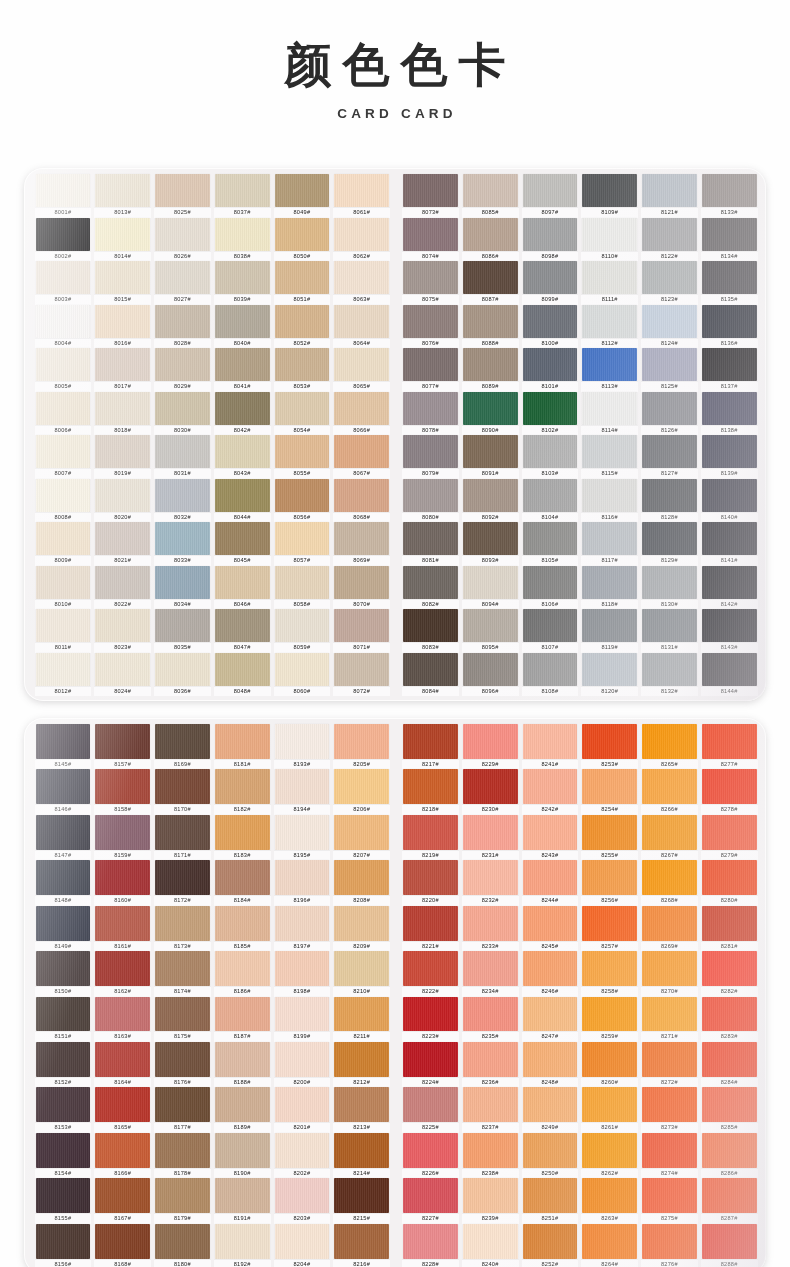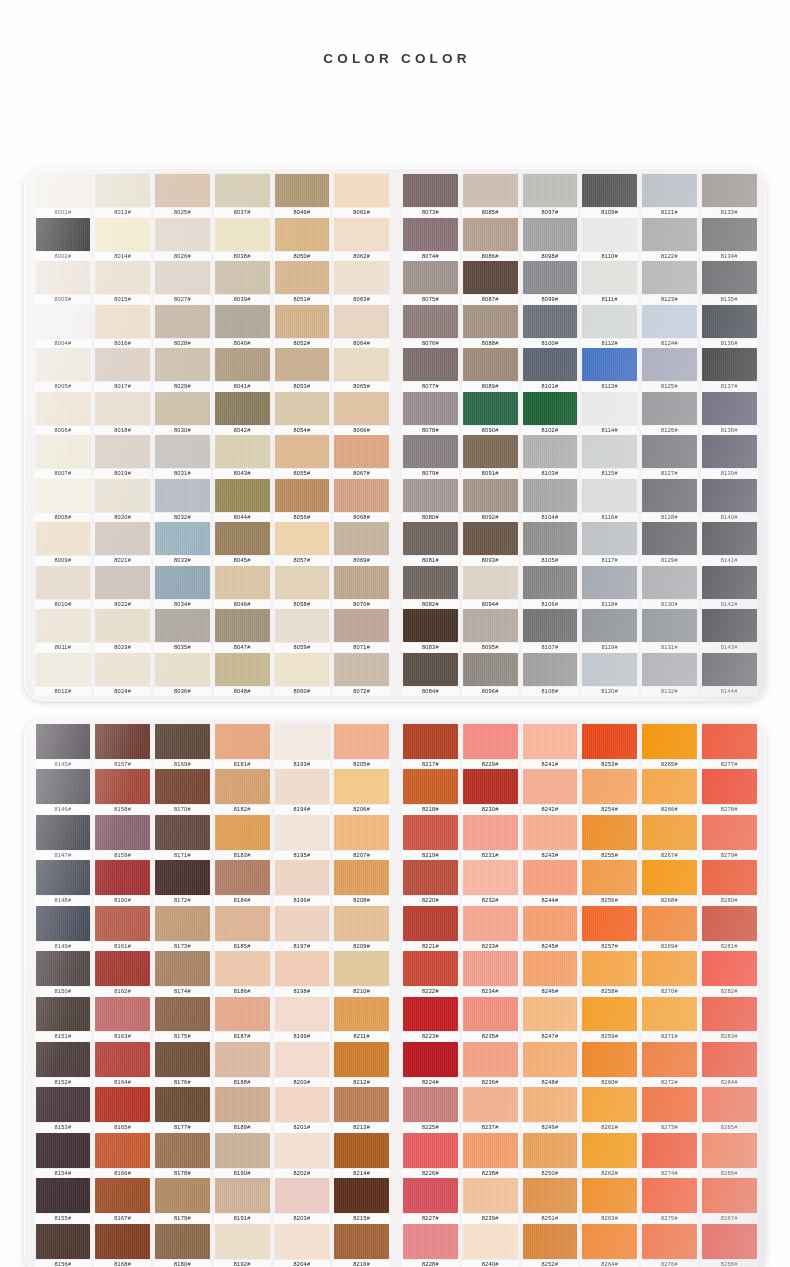--- a/index.html
+++ b/index.html
@@ -151,21 +151,22 @@
   
   #card-top    { left: 24px;  top: 168px;  width: 742px; height: 533px; }
   #card-bottom { left: 24px;  top: 718px;  width: 742px; height: 556px; }
 </style>
 </head>
 <body>
 
 <div id="page">
 
   <div class="header">
-    <div class="title-en">COLOR COLOR</div>
+    <div class="title-cn">颜色色卡</div>
+    <div class="title-en">CARD CARD</div>
   </div>
 
   <div class="card" id="card-top">
     <div class="card-inner">
         <div class="panel">
           <div class="col">
             <div class="swatch">
               <div class="chip" style="background: rgb(244, 239, 231);"></div>
               <div class="label">8001#</div>
             </div>

